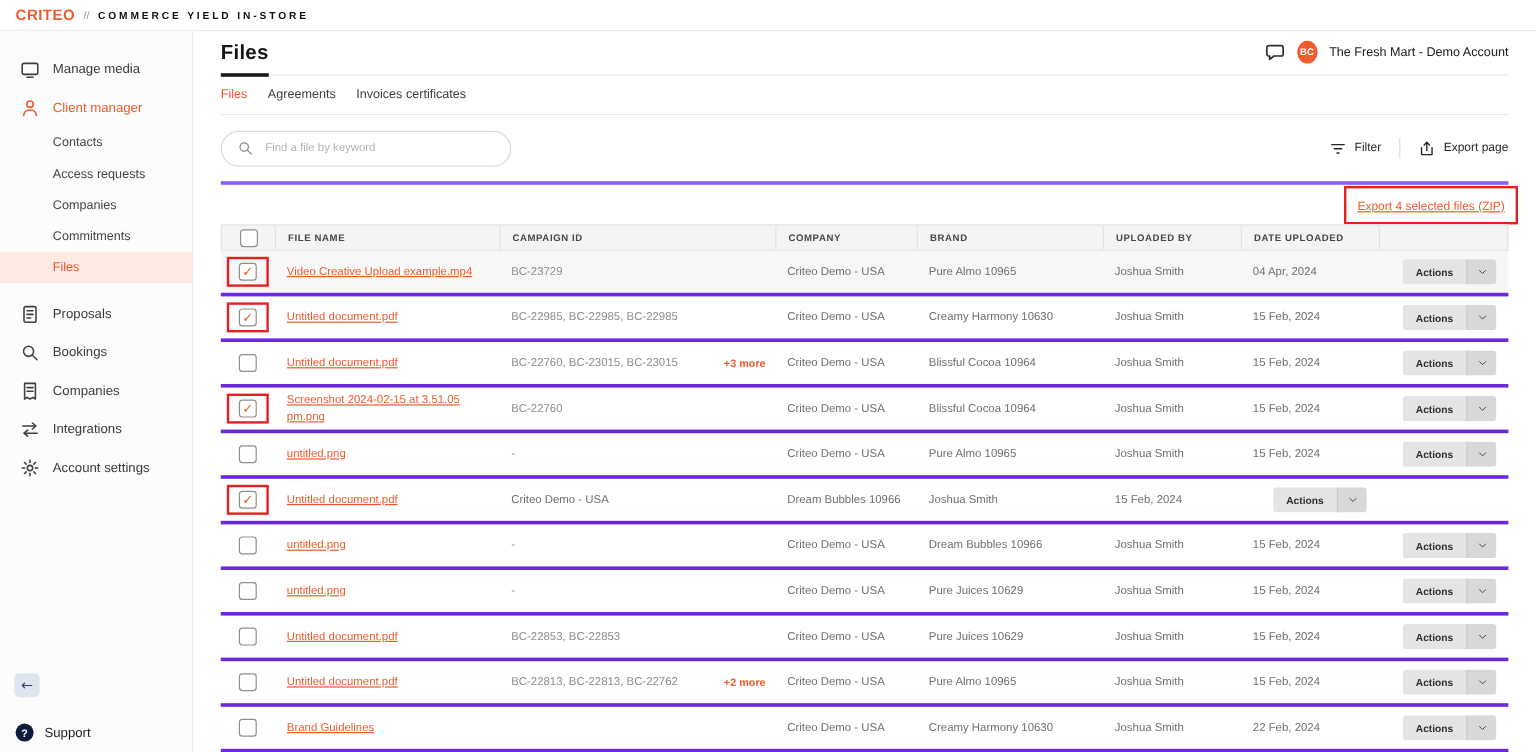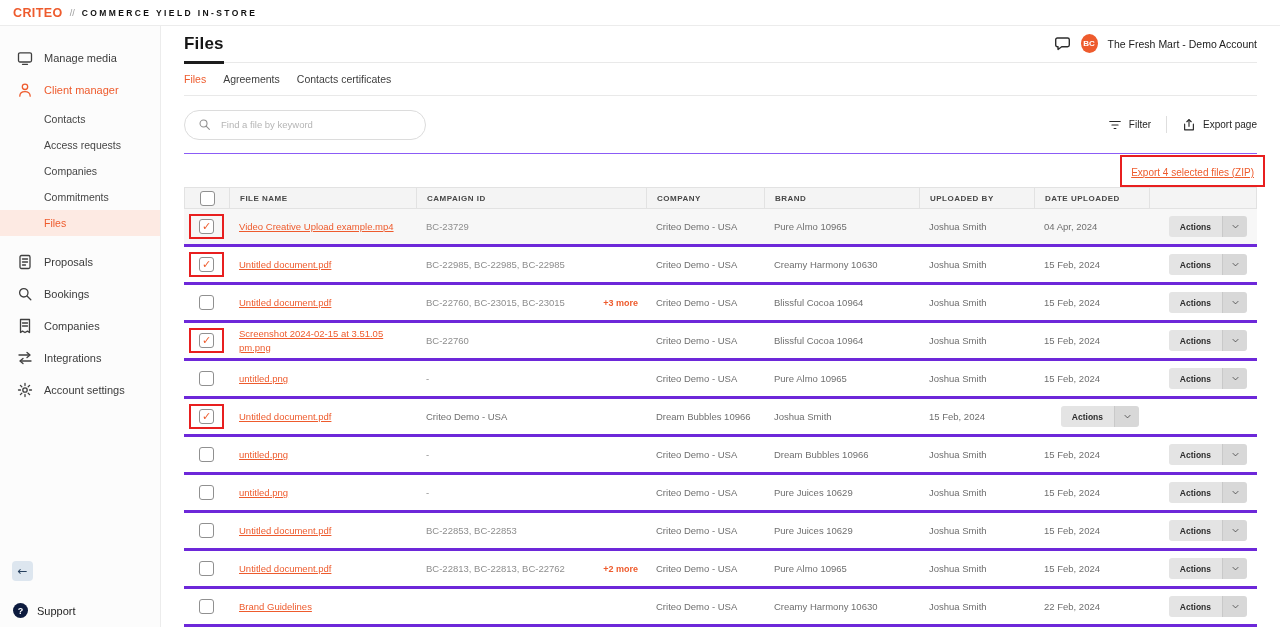--- a/index.html
+++ b/index.html
@@ -55,21 +55,21 @@
   .chat-ico svg { width:100%; height:100%; }
   .avatar { width:17px; height:19px; border-radius:50%; background:var(--accent,#ee5b2d); color:#fff;
             font-size:8px; font-weight:700; display:flex; align-items:center; justify-content:center; }
   .account-name { font-size:10.5px; color:#202020; }
 
   .tabs { height:37px; display:flex; align-items:center; gap:17px; border-bottom:1px solid #e9e9e9; }
   .tab { font-size:10.5px; color:#3e3e3e; cursor:pointer; }
   .tab.active { color:var(--accent,#ee5b2d); }
 
   .toolbar { height:65px; display:flex; align-items:center; justify-content:space-between;
-             border-bottom:1px solid #8b5cf6; }
+             border-bottom:3px solid #8b5cf6; }
   .searchbox { width:242px; height:30px; border:1px solid #dcdcdc; border-radius:16px;
                display:flex; align-items:center; gap:8px; padding:0 13px; }
   .searchbox .ico { width:13px; height:13px; flex:0 0 13px; color:#8f8f8f; }
   .searchbox input { border:none; outline:none; flex:1; font-size:9.5px; font-family:inherit;
                      color:#333; background:transparent; }
   .searchbox input::placeholder { color:#b5b5b5; }
   .toolbar-right { display:flex; align-items:center; gap:15px; }
   .tool-btn { display:flex; align-items:center; gap:7px; font-size:10px; color:#262626; cursor:pointer; }
   .tool-btn .ico { width:14px; height:14px; color:#262626; }
   .v-div { width:1px; height:17px; background:#dedede; }
@@ -223,21 +223,21 @@
             </svg>
         </span>
         <span class="avatar">BC</span>
         <span class="account-name">The Fresh Mart - Demo Account</span>
       </div>
     </div>
 
     <div class="tabs" id="tabs">
         <div class="tab active">Files</div>
         <div class="tab">Agreements</div>
-        <div class="tab">Contacts certificates</div>
+        <div class="tab">Invoices certificates</div>
       </div>
 
     <div class="toolbar">
       <div class="searchbox">
         <span class="ico">
           <svg viewBox="0 0 16 16">
               <circle cx="6.8" cy="6.8" r="4.3"></circle>
               <line x1="10" y1="10" x2="14" y2="14"></line>
             </svg>
         </span>

